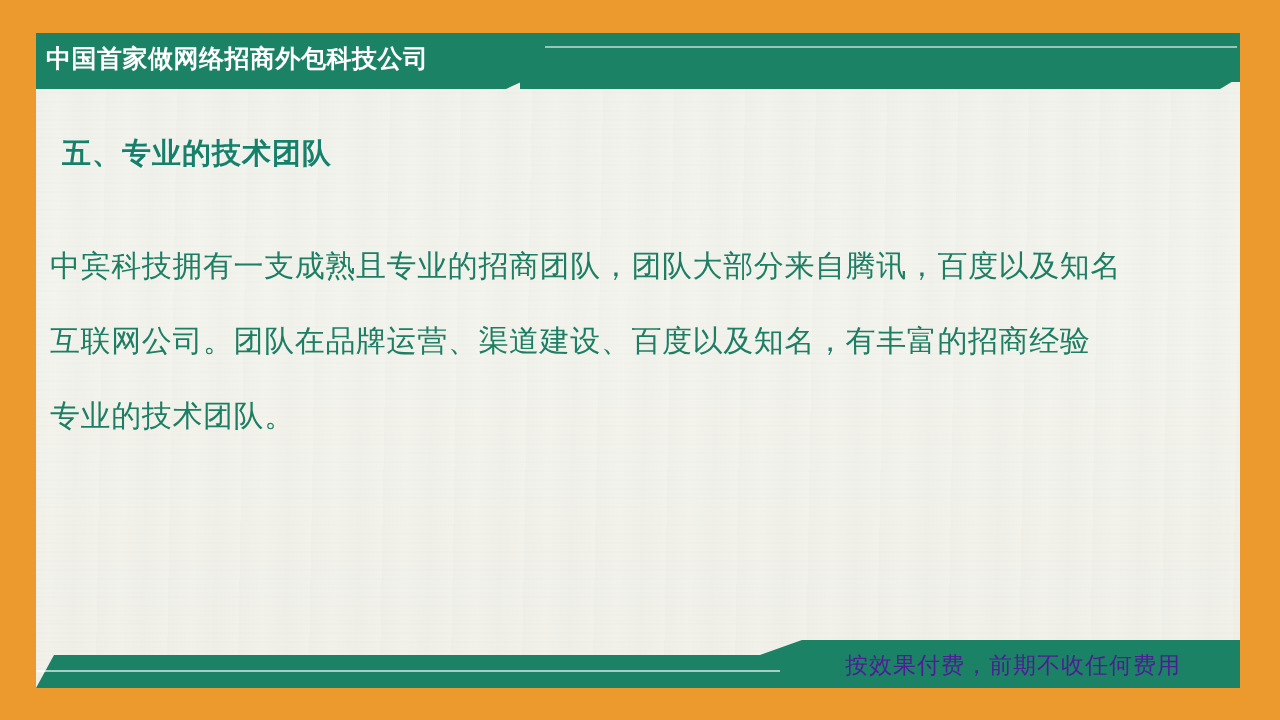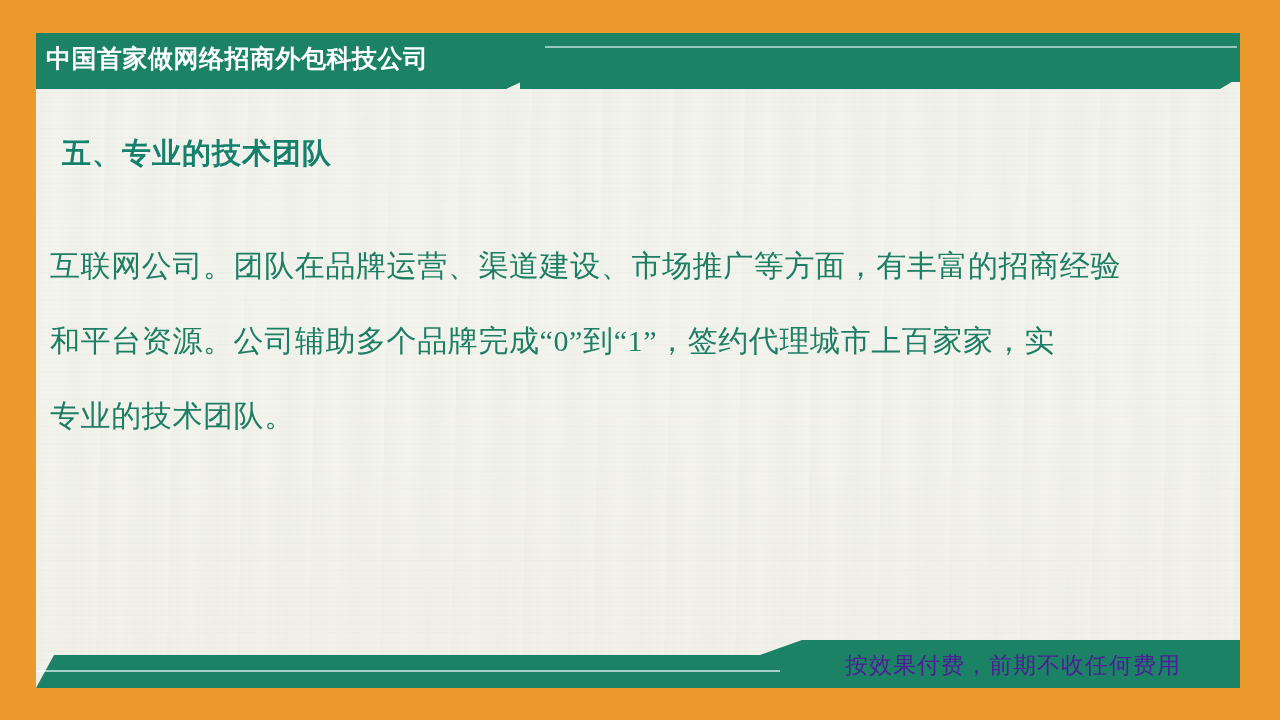--- a/index.html
+++ b/index.html
@@ -193,22 +193,22 @@
   <div id="header-band"></div>
   <div id="header-band-lower"></div>
   <div id="header-right-wedge"></div>
   <div id="header-hairline"></div>
 
   <div id="heading">五、专业的技术团队</div>
 
   <div id="header-title">中国首家做网络招商外包科技公司</div>
 
   <div id="body-copy">
-    <p>互联网公司。团队在品牌运营、渠道建设、市场推广等方面，有丰富的招商经验</p>
-    <p>和平台资源。公司辅助多个品牌完成“0”到“1”，签约代理城市上百家家，实</p>
+    <p>中宾科技拥有一支成熟且专业的招商团队，团队大部分来自腾讯，百度以及知名</p>
+    <p>互联网公司。团队在品牌运营、渠道建设、百度以及知名，有丰富的招商经验</p>
     <p>专业的技术团队。</p>
   </div>
 
   <div id="footer-thin"></div>
   <div id="footer-thick"></div>
   <div id="footer-hairline"></div>
   <div id="footer-text">按效果付费，前期不收任何费用</div>
 
 </div>
 

